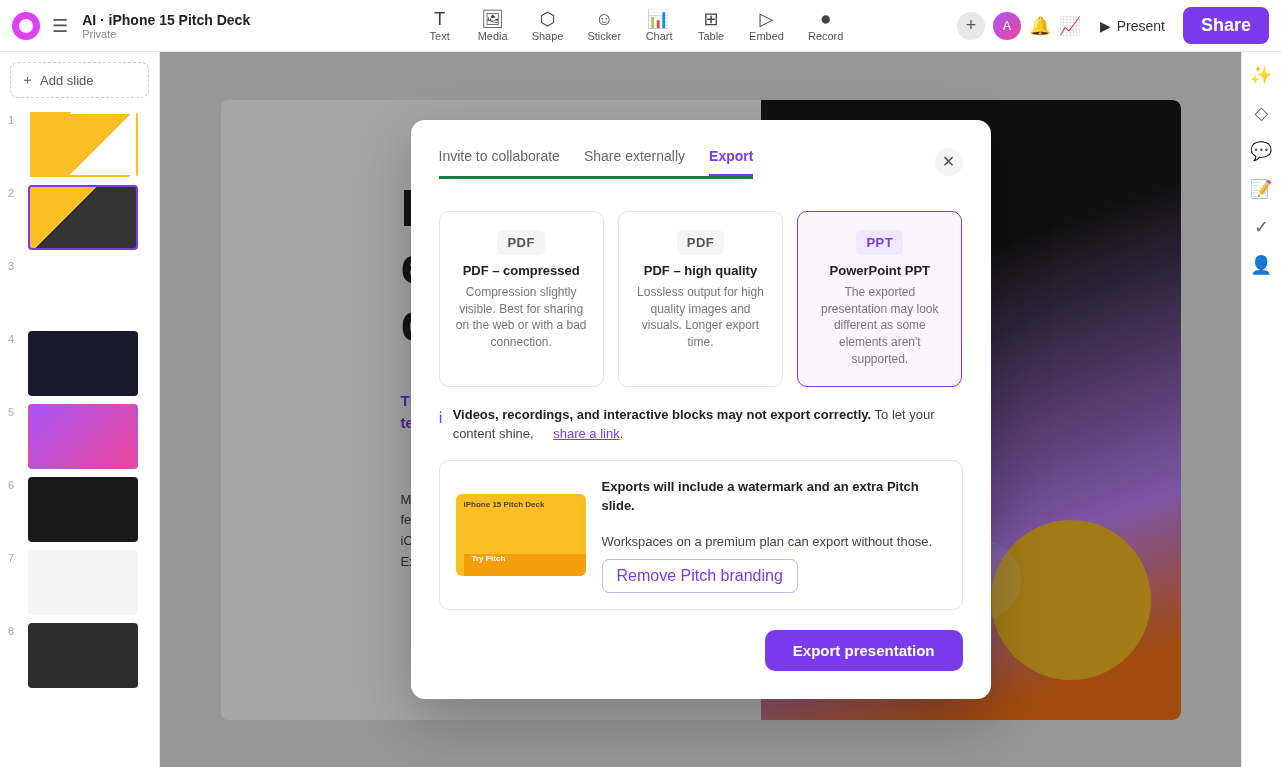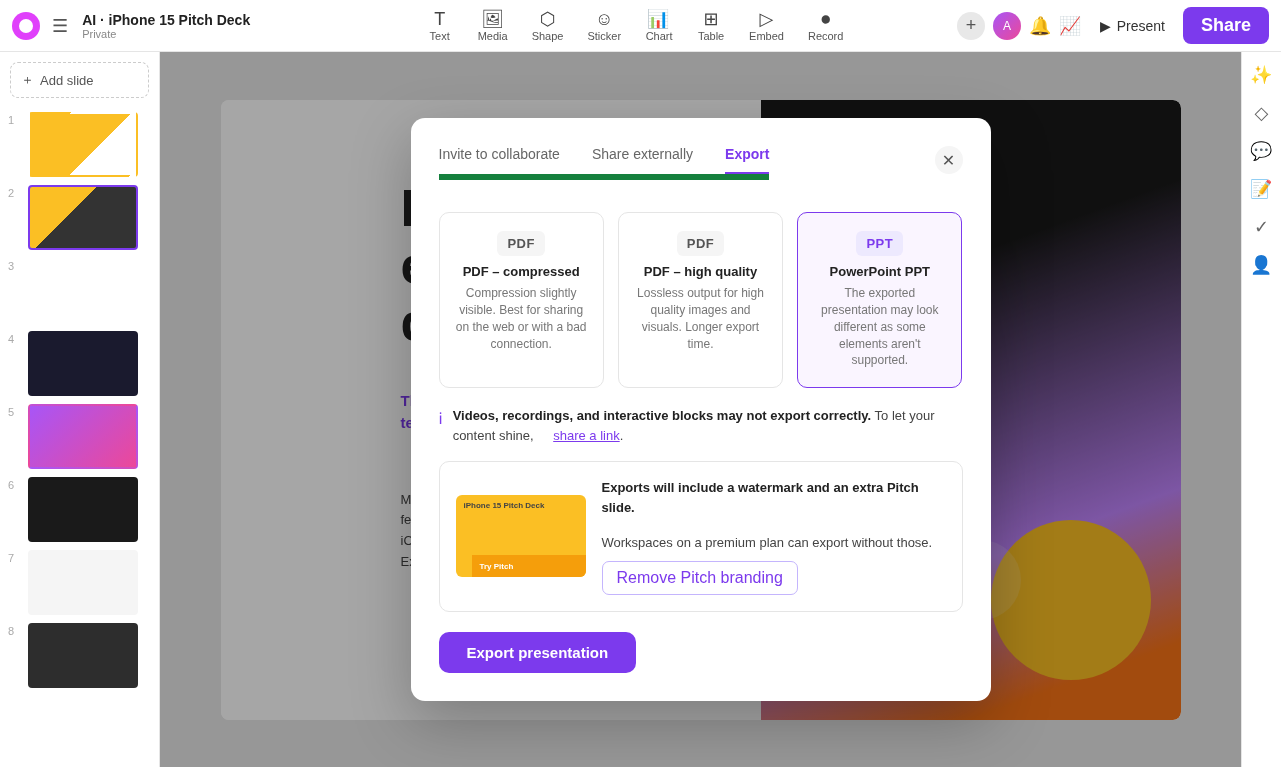--- a/index.html
+++ b/index.html
@@ -67,21 +67,21 @@
     .slide-body { position: absolute; top: 390px; left: 180px; width: 480px; font-size: 13px; color: #444; line-height: 1.6; }
     .slide-img-area { position: absolute; right: 0; top: 0; width: 420px; height: 100%; background: linear-gradient(160deg, #1a1a1a 30%, #c084fc 70%, #f97316 90%); border-radius: 0 8px 8px 0; }
     .slide-circle-yellow { position: absolute; bottom: 40px; right: 30px; width: 160px; height: 160px; border-radius: 50%; background: #fbbf24; }
     .slide-circle-white { position: absolute; bottom: 100px; right: 160px; width: 80px; height: 80px; border-radius: 50%; background: rgba(255,255,255,0.15); }
 
     
     .modal-overlay { position: absolute; top: 0; left: 0; width: 100%; height: 100%; background: rgba(0,0,0,0.35); display: flex; align-items: center; justify-content: center; z-index: 100; }
     .modal { background: #fff; border-radius: 14px; width: 580px; padding: 28px; box-shadow: 0 20px 60px rgba(0,0,0,0.25); }
 
     
-    .modal-tabs { display: flex; gap: 32px; border-bottom: 6px solid #15803d; margin-bottom: 32px; }
+    .modal-tabs { display: flex; gap: 24px; border-bottom: 3px solid #15803d; margin-bottom: 32px; }
     .modal-tab { font-size: 14px; color: #666; padding-bottom: 10px; cursor: pointer; border-bottom: 2px solid transparent; }
     .modal-tab.active { color: #7c3aed; border-bottom-color: #7c3aed; font-weight: 600; }
     .modal-close { position: absolute; right: 0; top: 0; width: 28px; height: 28px; border-radius: 50%; background: #f5f5f5; border: none; font-size: 16px; cursor: pointer; display: flex; align-items: center; justify-content: center; color: #555; }
     .modal-header { position: relative; display: flex; justify-content: space-between; }
 
     
     .export-options { display: flex; gap: 14px; margin-bottom: 18px; }
     .export-card { flex: 1; border: 1.5px solid #e5e5e5; border-radius: 10px; padding: 18px 14px; cursor: pointer; text-align: center; }
     .export-card.selected { border-color: #7c3aed; background: #faf5ff; }
     .export-badge { display: inline-block; background: #f5f5f5; border-radius: 6px; padding: 5px 10px; font-size: 13px; font-weight: 700; color: #555; margin-bottom: 8px; letter-spacing: 0.5px; }
@@ -93,28 +93,28 @@
     .info-box { display: flex; align-items: flex-start; gap: 10px; margin-bottom: 16px; }
     .info-icon { font-size: 16px; color: #7c3aed; margin-top: 1px; flex-shrink: 0; }
     .info-text { font-size: 13px; color: #444; line-height: 1.5; }
     .info-text strong { font-weight: 600; color: #222; }
     .info-link { color: #7c3aed; text-decoration: underline; cursor: pointer; margin-left: 16px; }
 
     
     .watermark-box { border: 1.5px solid #e5e5e5; border-radius: 10px; padding: 16px; display: flex; align-items: center; gap: 16px; margin-bottom: 20px; }
     .watermark-preview { width: 130px; height: 82px; background: #fbbf24; border-radius: 6px; flex-shrink: 0; position: relative; overflow: hidden; }
     .watermark-preview-label { position: absolute; top: 6px; left: 8px; font-size: 8px; color: #444; font-weight: 600; }
-    .watermark-preview-bar { position: absolute; bottom: 0; left: 16px; right: 0; height: 22px; background: #f59e0b; display: flex; align-items: center; padding: 0 8px; }
+    .watermark-preview-bar { position: absolute; bottom: 0; left: 8px; right: 0; height: 22px; background: #f59e0b; display: flex; padding: 0 8px; }
     .watermark-preview-try { font-size: 8px; color: #fff; font-weight: 700; }
     .watermark-text { font-size: 13px; color: #444; line-height: 1.5; }
     .watermark-text strong { font-weight: 600; color: #222; display: block; margin-bottom: 16px; }
     .btn-remove-branding { display: inline-block; margin-top: 8px; padding: 7px 14px; border: 1.5px solid #c4b5fd; border-radius: 7px; font-size: 16px; color: #7c3aed; cursor: pointer; background: transparent; }
 
     
-    .modal-footer { display: flex; }
+    .modal-footer { display: flex; justify-content: flex-end; }
     .btn-export { background: #7c3aed; color: #fff; border: none; border-radius: 10px; padding: 12px 28px; font-size: 15px; font-weight: 600; cursor: pointer; }
   </style>
 </head>
 <body>
 
 <div class="toolbar">
   <div class="toolbar-left">
     <div class="toolbar-logo">
       <div class="toolbar-logo-inner"></div>
     </div>

